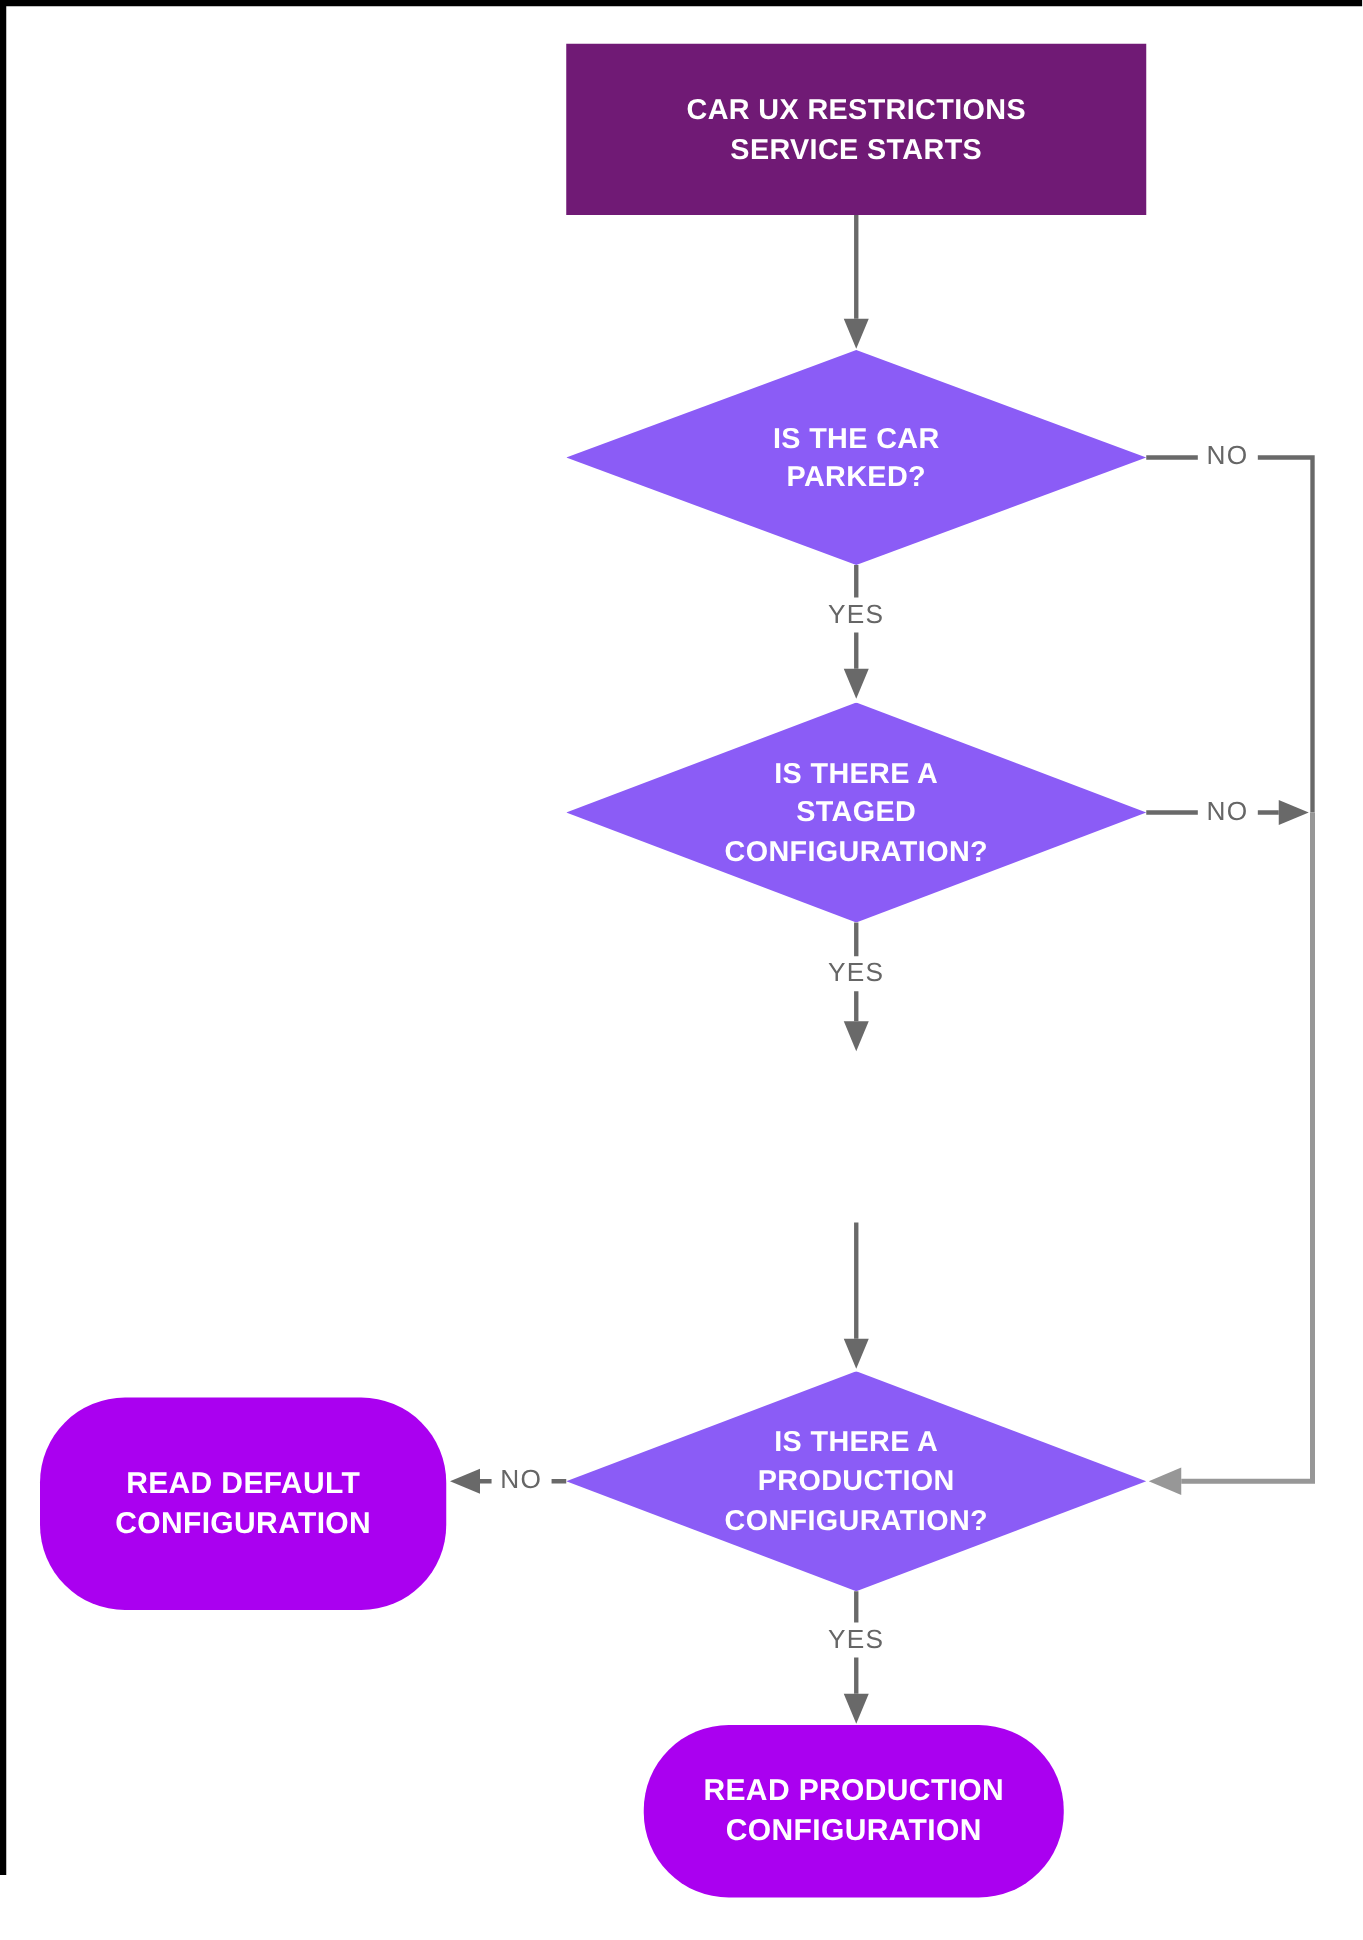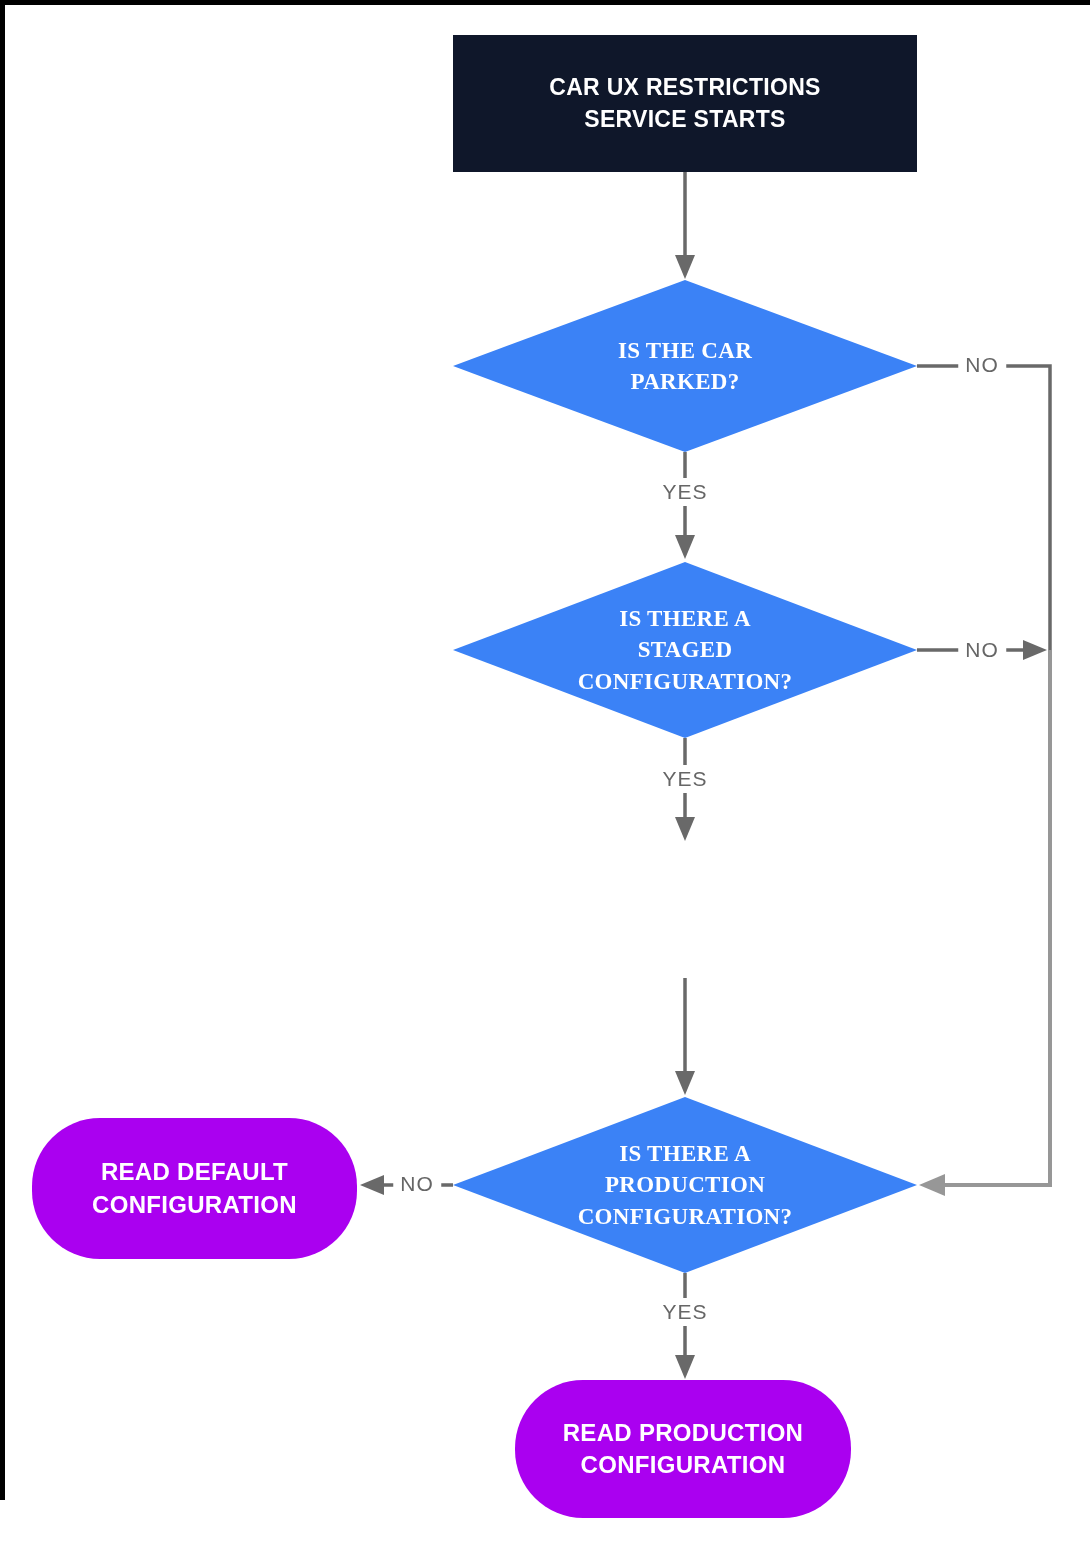--- a/index.html
+++ b/index.html
@@ -51,25 +51,24 @@
     align-items: center;
     justify-content: center;
     text-align: center;
     color: #ffffff;
     font-weight: bold;
     font-size: 23px;
     line-height: 1.35;
     letter-spacing: 0.3px;
   }
   .node-label { white-space: pre-line; }
-  .process { background: #0f172a; }
+  .process { background: #701a75; }
   .decision {
-    background: #3b82f6;
+    background: #8b5cf6;
     clip-path: polygon(50% 0, 100% 50%, 50% 100%, 0 50%);
-    font-family: Liberation Serif, serif;
   }
   .terminal {
     background: #AA00F0;
     border-radius: 68px;
     font-size: 24px;
   }
   .edge-label {
     position: absolute;
     transform: translate(-50%, -50%);
     background: #ffffff;
@@ -133,21 +132,21 @@
 CONFIGURATION?</div>
   </div>
 
 
   <div class="node decision" style="left:453px; top:1097px; width:464px; height:176px;">
     <div class="node-label">IS THERE A
 PRODUCTION
 CONFIGURATION?</div>
   </div>
 
-  <div class="node terminal" style="left:32px; top:1118px; width:325px; height:141px;">
+  <div class="node terminal" style="left:32px; top:1118px; width:325px; height:170px;">
     <div class="node-label">READ DEFAULT
 CONFIGURATION</div>
   </div>
 
   <div class="node terminal" style="left:515px; top:1380px; width:336px; height:138px;justify-content:center;">
     <div class="node-label">READ PRODUCTION
 CONFIGURATION</div>
   </div>
 
   <div class="edge-label" style="left:982px; top:365px;">NO</div>

